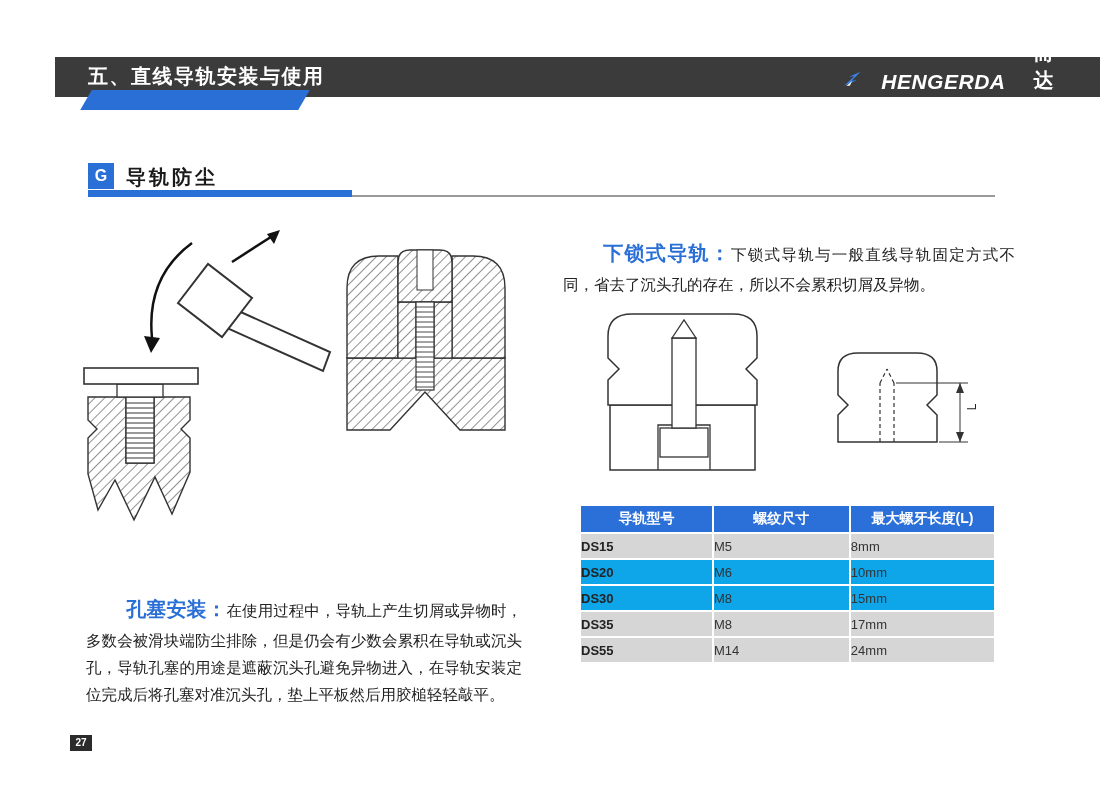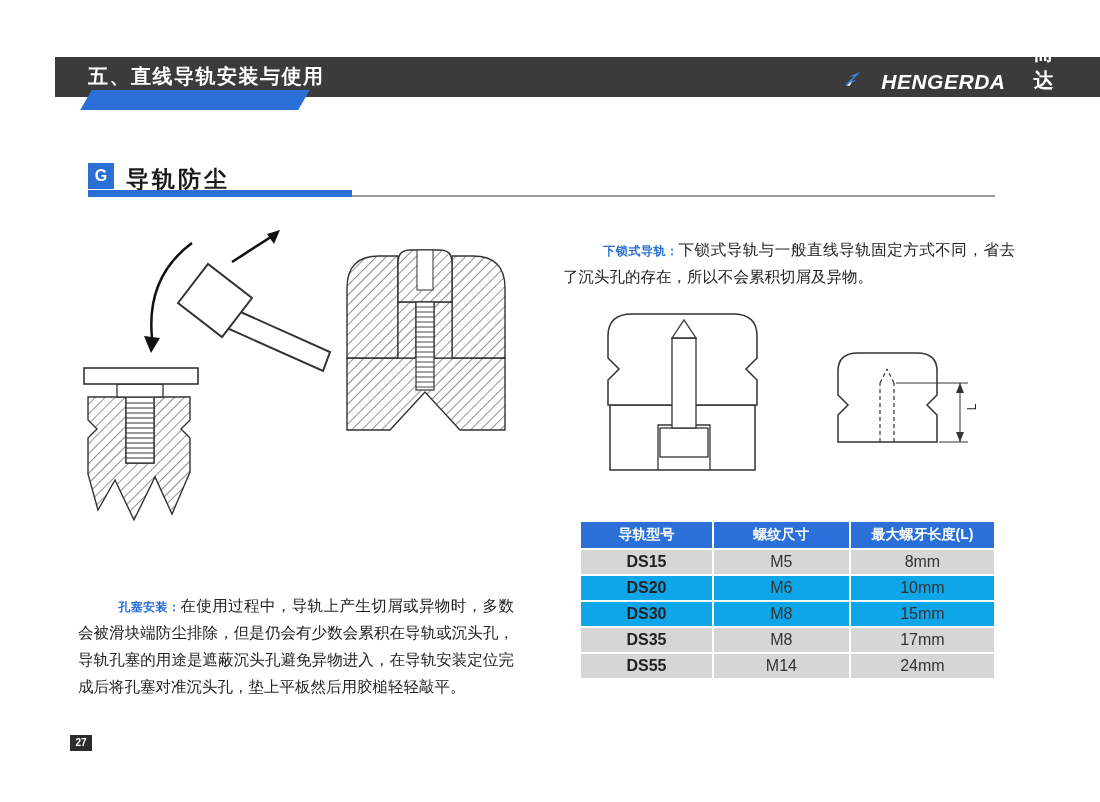--- a/index.html
+++ b/index.html
@@ -11,39 +11,39 @@
   .header-bar { position:absolute; left:55px; top:57px; width:1045px; height:40px; background:#3b3b3b; z-index:2; }
   .header-accent { position:absolute; left:86px; top:90px; width:218px; height:20px; background:#2a6fd6; transform:skewX(-30deg); z-index:3; }
   .page-title { position:absolute; left:88px; top:63px; font-size:20px; font-weight:700; color:#ffffff; letter-spacing:1.5px; z-index:4; }
   .brand { position:absolute; left:843px; top:62px; height:32px; display:flex; align-items:flex-end; z-index:4;gap:16px; }
   .brand-mark { width:34px; height:30px; margin-right:3px; }
   .brand-latin { font-size:21px; font-weight:700; font-style:italic; color:#fff; letter-spacing:0.5px; }
   .brand-cjk { font-size:20px; font-weight:700; color:#fff; margin-left:12px; letter-spacing:1px; }
 
   
   .badge-g { position:absolute; left:88px; top:163px; width:26px; height:26px; background:#2a6fd6; color:#fff; font-size:16px; font-weight:700; text-align:center; line-height:26px; z-index:2; }
-  .section-title { position:absolute; left:126px; top:164px; font-size:23px; font-weight:700; color:#1a1a1a; letter-spacing:3px; z-index:2; }
+  .section-title { position:absolute; left:126px; top:164px; font-size:20px; font-weight:700; color:#1a1a1a; letter-spacing:3px; z-index:2; }
   .rule-gray { position:absolute; left:88px; top:195px; width:907px; height:2px; background:#9a9a9a; z-index:1; }
   .rule-blue { position:absolute; left:88px; top:190px; width:264px; height:7px; background:#2a6fd6; z-index:2; }
 
   
   .draw { position:absolute; }
   .draw svg { display:block; }
 
   
   .para { position:absolute; font-size:15.5px; line-height:1.75; color:#222; text-align:justify; text-indent:2.6em; }
-  .para .lead { color:#2a6fd6; font-weight:700; font-size:12px; }
+  .para .lead { color:#2a6fd6; font-weight:700; font-size:20px; }
   .para-right { left:563px; top:236px; width:452px; }
-  .para-left { left:78px; top:592px; width:436px; }
-
-  
-  .spec-table-wrap { position:absolute; left:579px; top:504px; width:417px;margin-top:16px; }
+  .para-left { left:86px; top:592px; width:436px; }
+
+  
+  .spec-table-wrap { position:absolute; left:579px; top:504px; width:417px; }
   table.spec { width:100%; border-collapse:separate; border-spacing:2px; background:#fff; table-layout:fixed; }
   table.spec th { background:#2a70d8; color:#fff; font-size:14px; font-weight:700; height:26px; text-align:center; }
-  table.spec td { text-align:center; font-size:16px; color:#333; height:24px; }
+  table.spec td { font-size:13px; color:#333; height:24px; }
   table.spec td.model { font-weight:700; color:#222; }
   tr.odd td { background:#d6d6d6; }
   tr.even td { background:#0ea5e9; }
 
   
   .page-number { position:absolute; left:70px; top:735px; min-width:22px; height:16px; background:#2b2b2b; color:#fff; font-size:10px; font-weight:700; text-align:center; line-height:16px; padding:0 2px; }
 </style>
 </head>
 <body>
 

